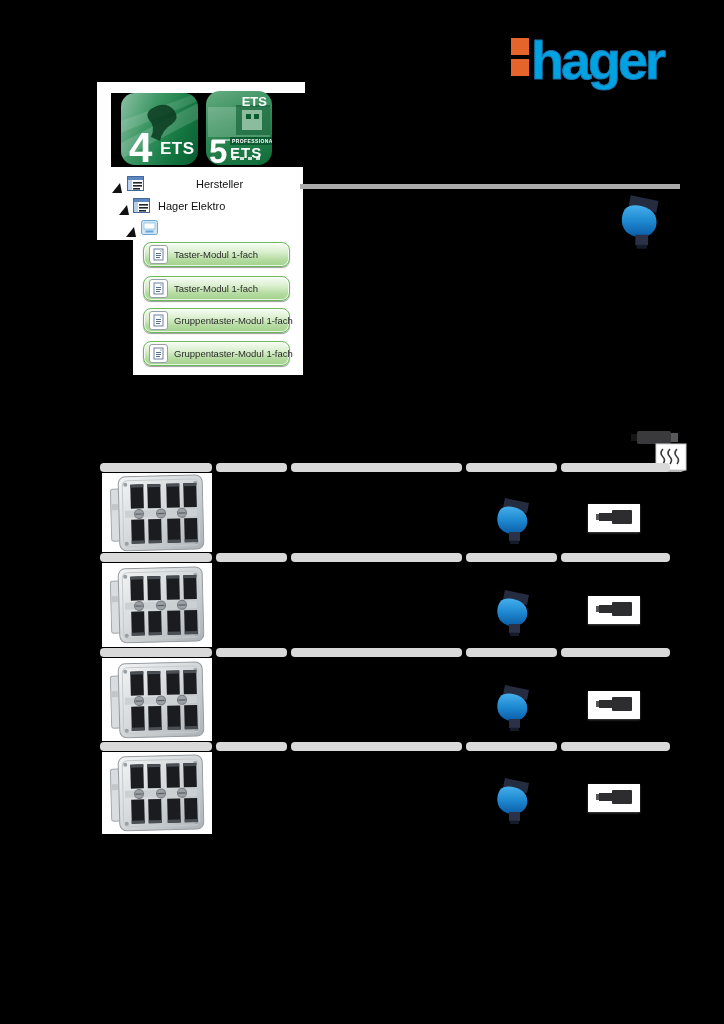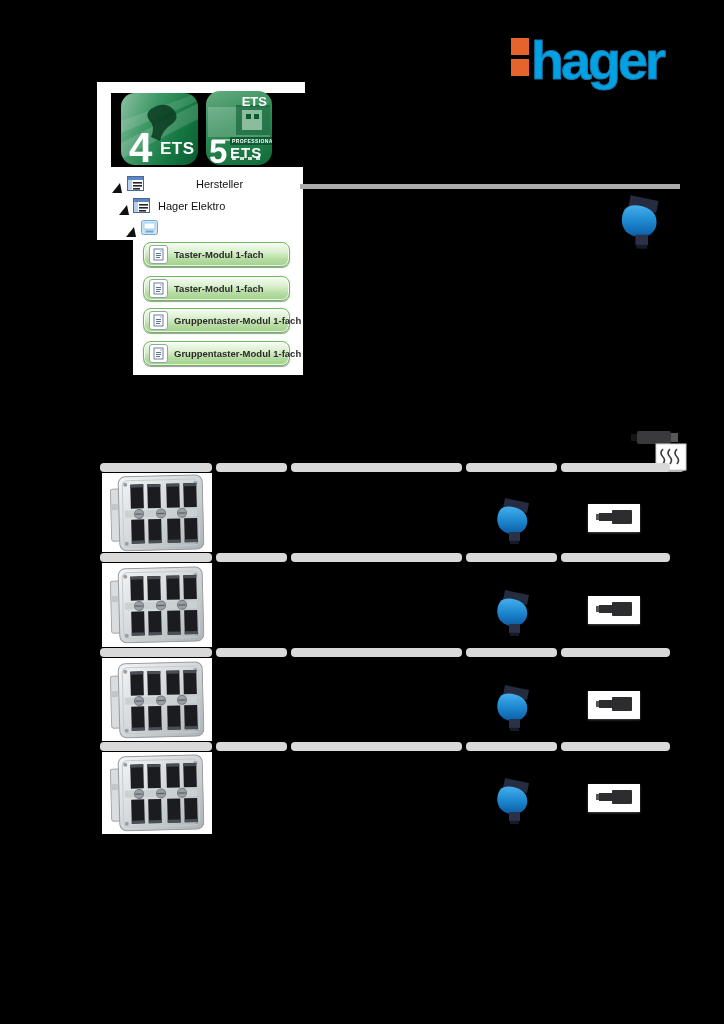--- a/index.html
+++ b/index.html
@@ -35,21 +35,21 @@
   .buttons-area{left:133px;top:240px;width:170px;height:135px;background:#fff;}
   .tree-label{font-size:11px;color:#111;line-height:15px;white-space:nowrap;}
 
   .pbtn{left:143px;width:147px;height:25px;border-radius:8px;box-sizing:border-box;
         background:linear-gradient(#f7fcf4,#d9efcd 40%,#b5dba1 72%,#a2d28c);
         border:1.5px solid #6CB95A;
         box-shadow:inset 0 0 0 1px rgba(255,255,255,.75), 0 1px 1px rgba(0,0,0,.4);
         display:flex;align-items:center;gap:6px;padding:0 5px;}
   .pbtn .bicon{width:17px;height:17px;background:#fff;border:1px solid #98a0a8;border-radius:3px;
                flex:0 0 auto;display:flex;align-items:center;justify-content:center;}
-  .pbtn .blabel{font-size:9.5px;font-weight:700;color:#2a2a2a;white-space:nowrap;}
+  .pbtn .blabel{font-size:9.5px;font-weight:400;color:#2a2a2a;white-space:nowrap;}
 
   
   .divider{left:300px;top:184px;width:380px;height:5px;background:#ACACAC;}
   .dl-big{left:617px;top:193px;width:46px;height:58px;}
   .tool-icon{left:630px;top:428px;width:62px;height:44px;}
 
   .seg{position:absolute;height:9px;border-radius:4px;background:#D9D9D9;}
   .table-row{left:0;width:724px;}
   .product-cell{left:102px;top:1px;bottom:1px;width:110px;background:#fff;
                 display:flex;align-items:center;justify-content:center;}

